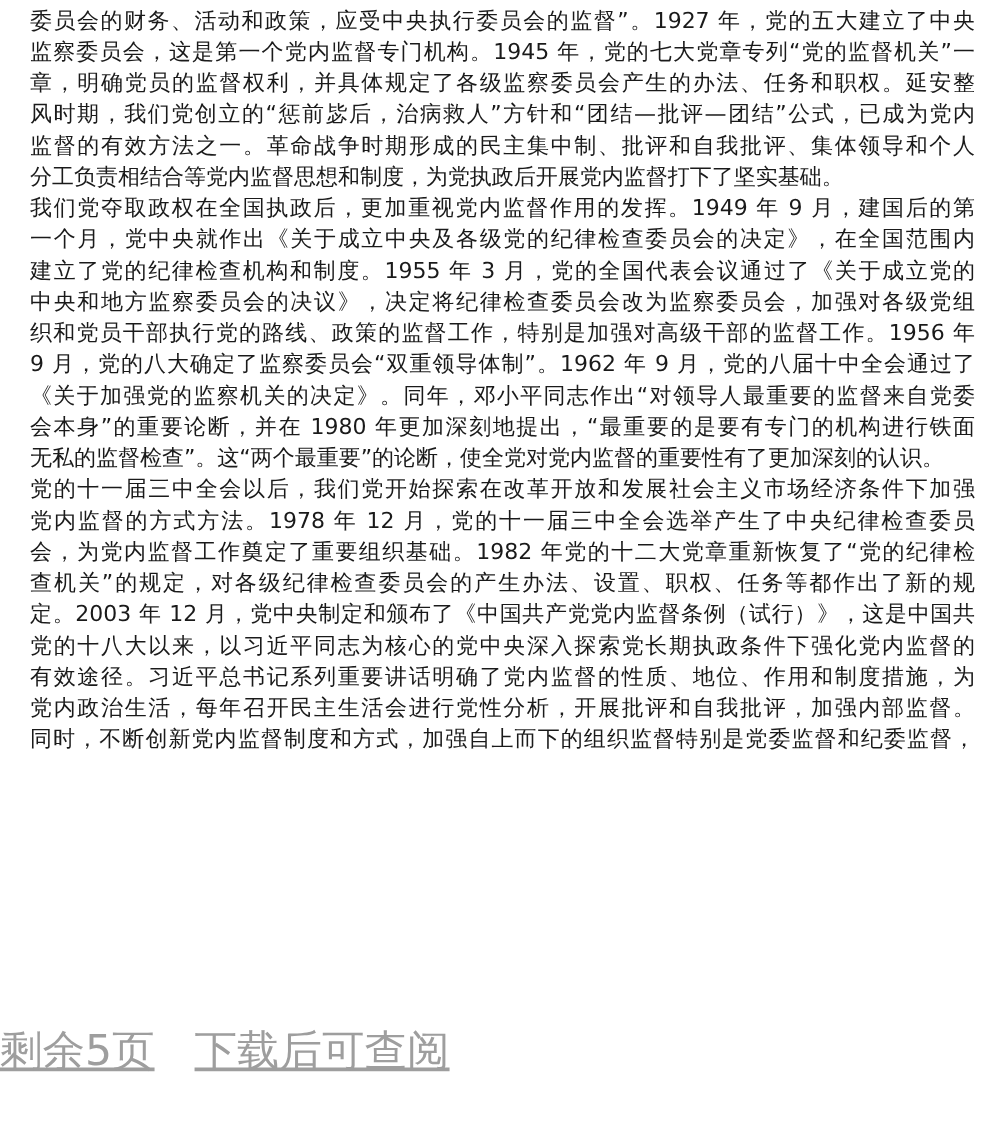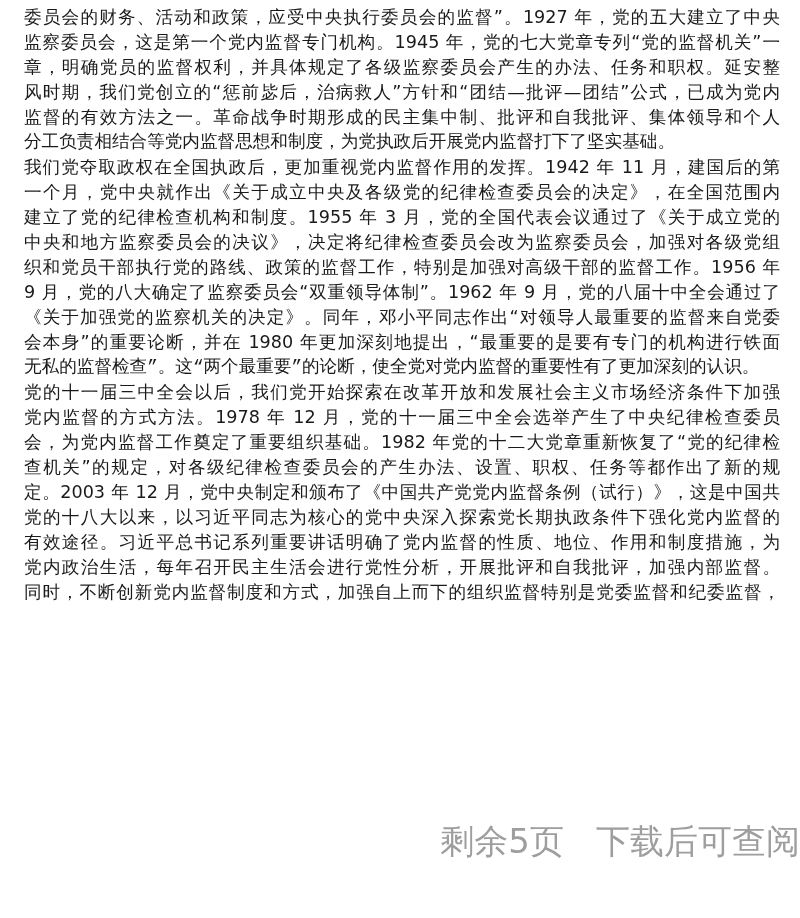--- a/index.html
+++ b/index.html
@@ -34,40 +34,40 @@
       line-height: 25px;
       font-size: 17.6px;
       white-space: nowrap;
       overflow: hidden;
       text-align: justify;
       text-align-last: justify;
       letter-spacing: 0px;
     }
     .line.last {
       text-align-last: left;
-      font-family: Liberation Mono, monospace;
     }
     .watermark {
       position: absolute;
       color: rgba(200, 200, 200, 0.35);
       font-size: 40px;
       transform: rotate(-40deg);
       pointer-events: none;
       white-space: nowrap;
     }
     .footer {
       position: absolute;
       left: 0;
       top: 818px;
       width: 800px;
-      text-align: right;
+      text-align: left;
       font-size: 34px;
       color: #9e9e9e;
       line-height: 46px;
       letter-spacing: 0px;
+      text-decoration: underline;
     }
     .footer .gap {
       display: inline-block;
       width: 32px;
     }
   </style>
 </head>
 <body>
 
 <div class="page">
@@ -81,21 +81,21 @@
     <div>
       <span class="line">委员会的财务、活动和政策，应受中央执行委员会的监督”。1927 年，党的五大建立了中央</span>
       <span class="line">监察委员会，这是第一个党内监督专门机构。1945 年，党的七大党章专列“党的监督机关”一</span>
       <span class="line">章，明确党员的监督权利，并具体规定了各级监察委员会产生的办法、任务和职权。延安整</span>
       <span class="line">风时期，我们党创立的“惩前毖后，治病救人”方针和“团结—批评—团结”公式，已成为党内</span>
       <span class="line">监督的有效方法之一。革命战争时期形成的民主集中制、批评和自我批评、集体领导和个人</span>
       <span class="line last">分工负责相结合等党内监督思想和制度，为党执政后开展党内监督打下了坚实基础。</span>
     </div>
 
     <div>
-      <span class="line">我们党夺取政权在全国执政后，更加重视党内监督作用的发挥。1942 年 11 月，建国后的第</span>
+      <span class="line">我们党夺取政权在全国执政后，更加重视党内监督作用的发挥。1949 年 9 月，建国后的第</span>
       <span class="line">一个月，党中央就作出《关于成立中央及各级党的纪律检查委员会的决定》，在全国范围内</span>
       <span class="line">建立了党的纪律检查机构和制度。1955 年 3 月，党的全国代表会议通过了《关于成立党的</span>
       <span class="line">中央和地方监察委员会的决议》，决定将纪律检查委员会改为监察委员会，加强对各级党组</span>
       <span class="line">织和党员干部执行党的路线、政策的监督工作，特别是加强对高级干部的监督工作。1956 年</span>
       <span class="line">9 月，党的八大确定了监察委员会“双重领导体制”。1962 年 9 月，党的八届十中全会通过了</span>
       <span class="line">《关于加强党的监察机关的决定》。同年，邓小平同志作出“对领导人最重要的监督来自党委</span>
       <span class="line">会本身”的重要论断，并在 1980 年更加深刻地提出，“最重要的是要有专门的机构进行铁面</span>
       <span class="line last">无私的监督检查”。这“两个最重要”的论断，使全党对党内监督的重要性有了更加深刻的认识。</span>
     </div>
 

